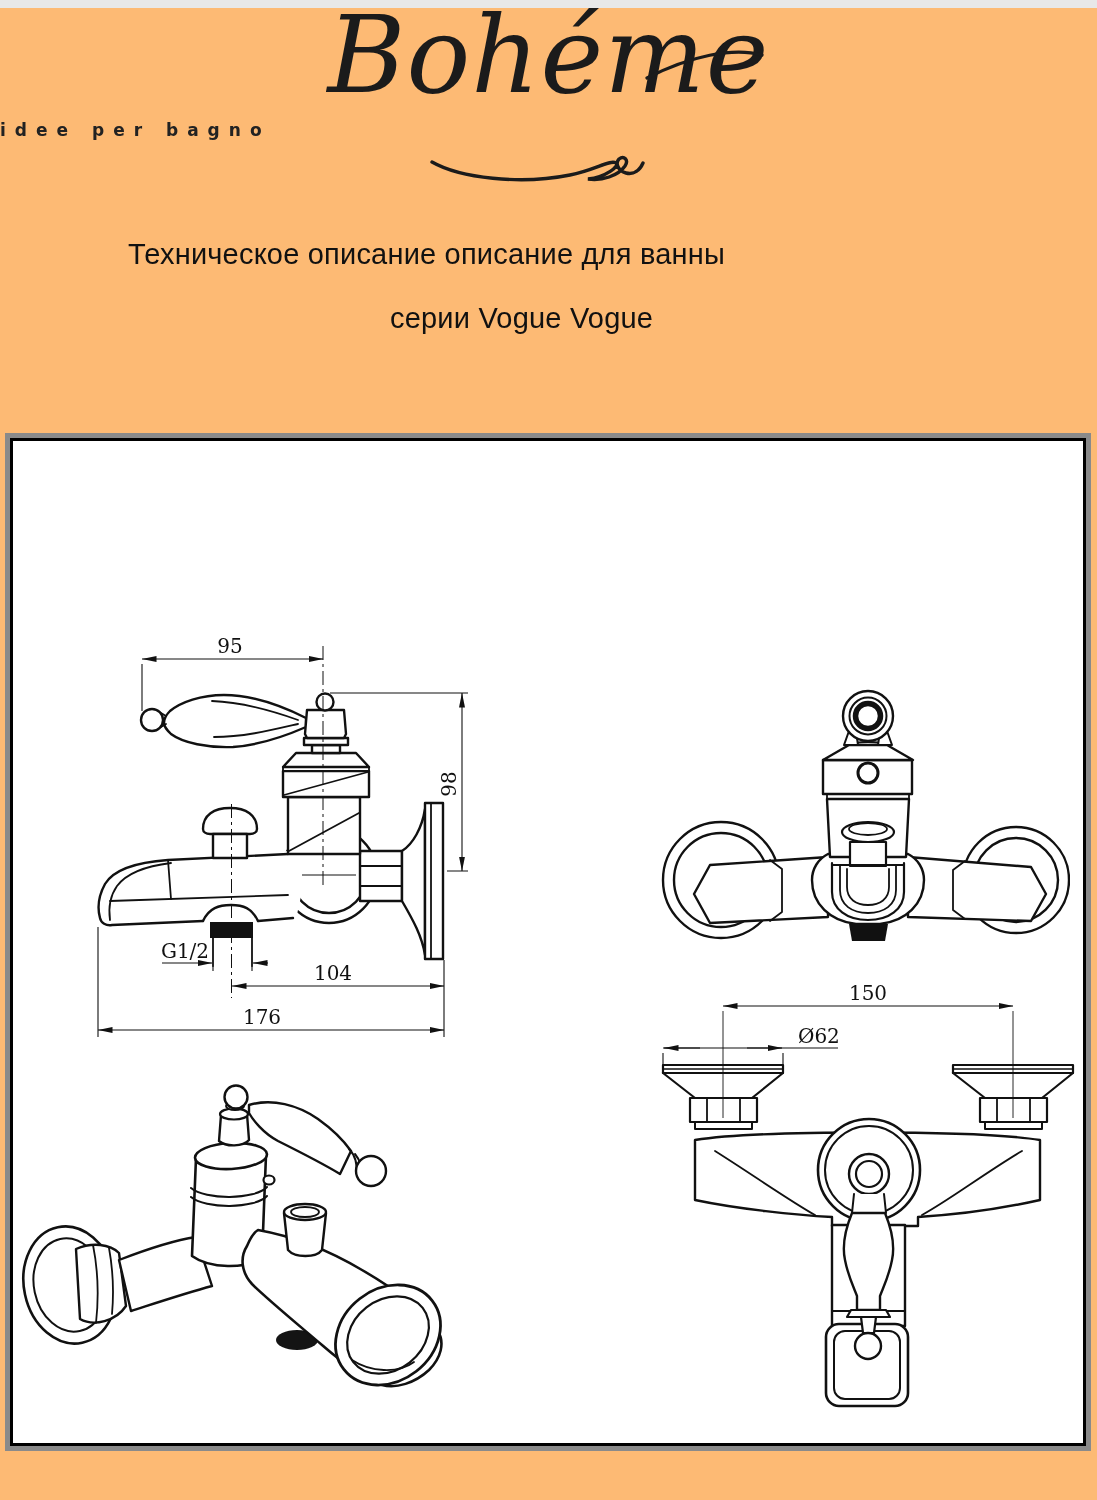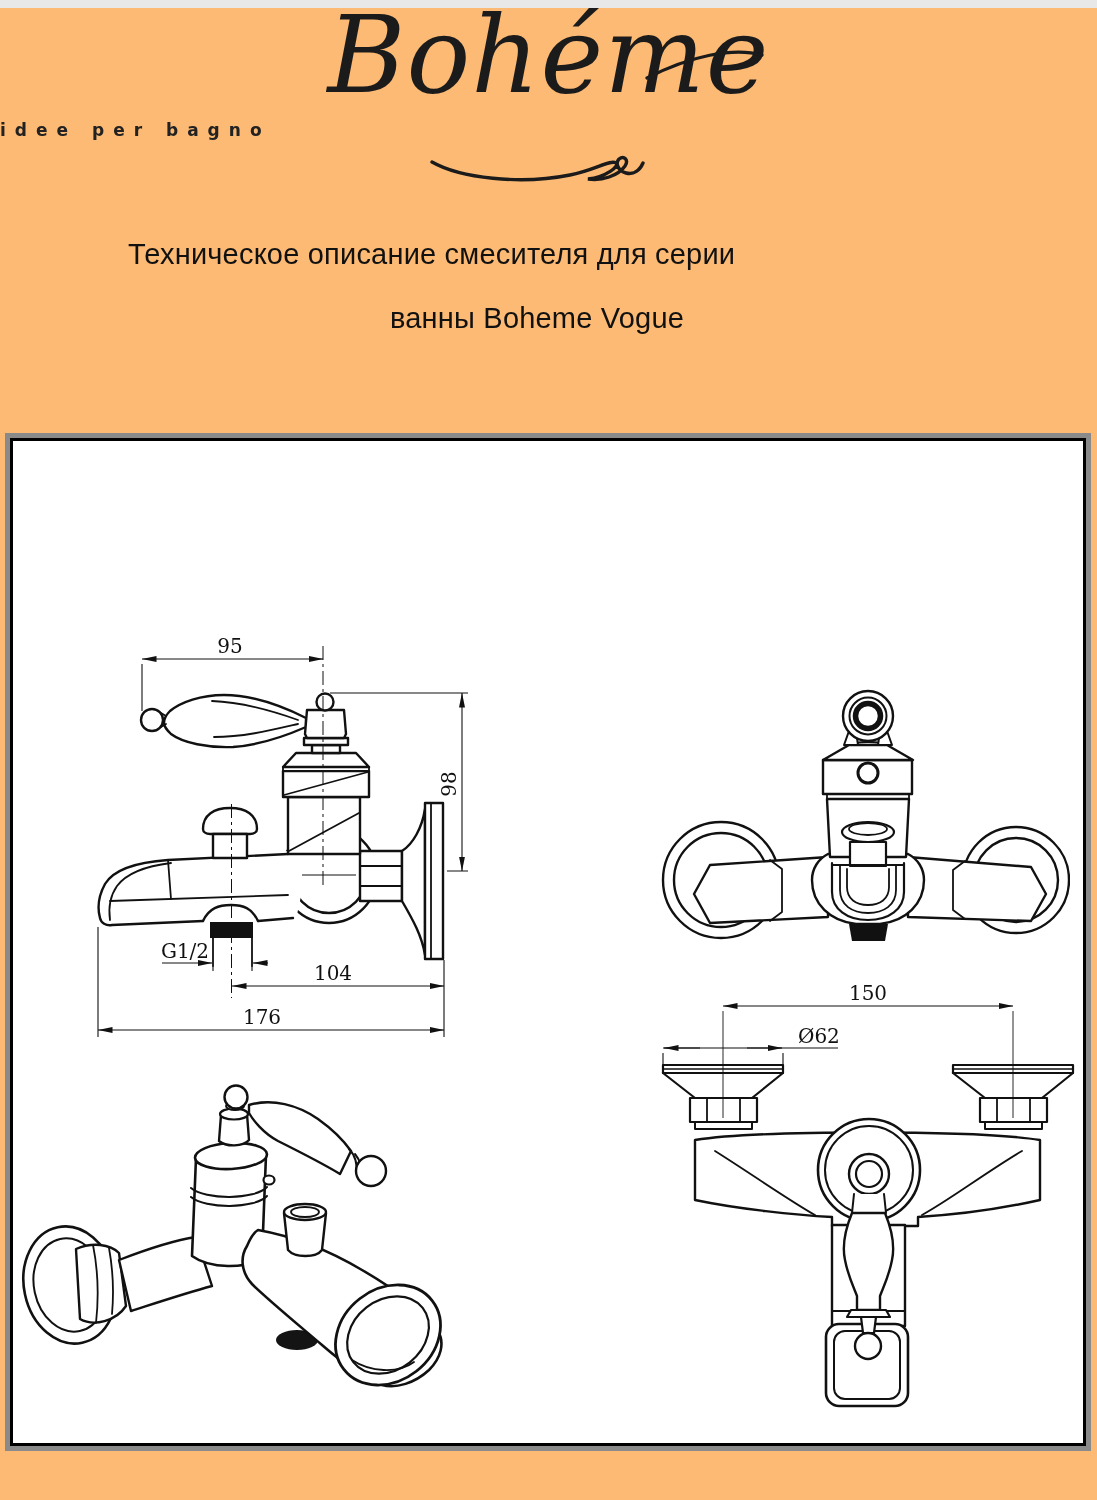--- a/index.html
+++ b/index.html
@@ -45,22 +45,22 @@
     <div class="brand">Bohéme</div>
     <div class="tagline">idee per bagno</div>
     <svg class="flourish" width="215" height="44" viewBox="0 0 215 44">
       <path d="M2,14 C30,30 90,37 140,27 C165,22 181,11 186,15 C190,18 176,29 158,31 C172,33 188,28 195,18 C199,12 194,7 189,11 C185,15 188,23 196,25 C204,27 210,22 213,15" fill="none" stroke="#1b1b1b" stroke-width="3.4" stroke-linecap="round"></path>
     </svg>
     <svg class="flourish2" width="120" height="42" viewBox="0 0 120 42">
       <path d="M2,32 C45,10 88,1 117,9" fill="none" stroke="#1b1b1b" stroke-width="3.2" stroke-linecap="round"></path>
     </svg>
   </div>
 
-  <div class="title1">Техническое описание смесителя для серии</div>
-  <div class="title2">ванны Boheme Vogue</div>
+  <div class="title1">Техническое описание описание для ванны</div>
+  <div class="title2">серии Vogue Vogue</div>
 
   <div class="frame">
     <div class="frame-inner"></div>
   </div>
 
   <svg class="dwg" style="left:60px;top:615px" width="420" height="425" viewBox="60 615 420 425">
     <defs>
       <marker id="ar1" viewBox="0 0 15 7" refX="14.5" refY="3.5" markerWidth="15" markerHeight="7" markerUnits="userSpaceOnUse" orient="auto-start-reverse">
         <path d="M14.8,3.5 L0,0.5 L0,6.5 Z" fill="#111"></path>
       </marker>

